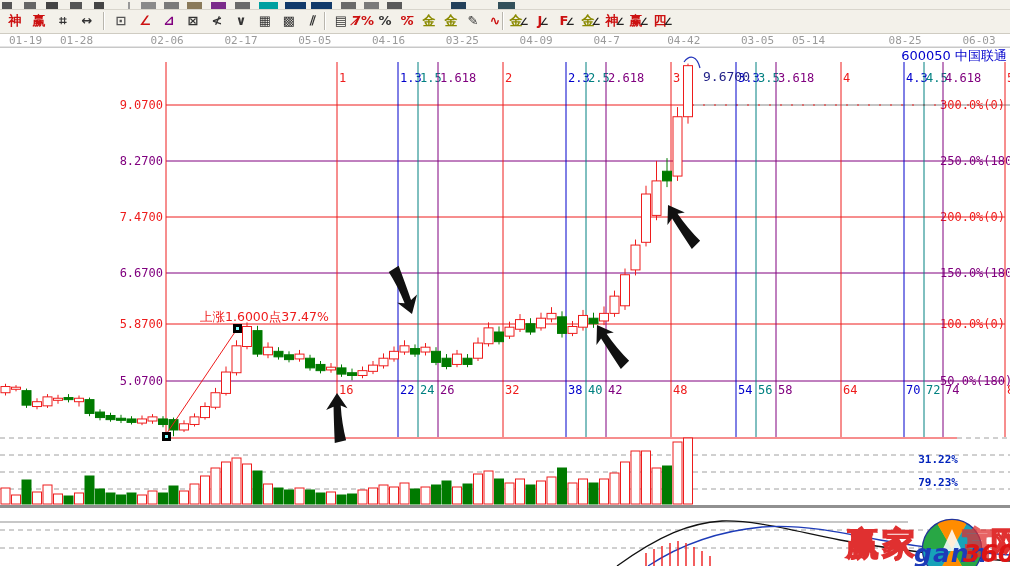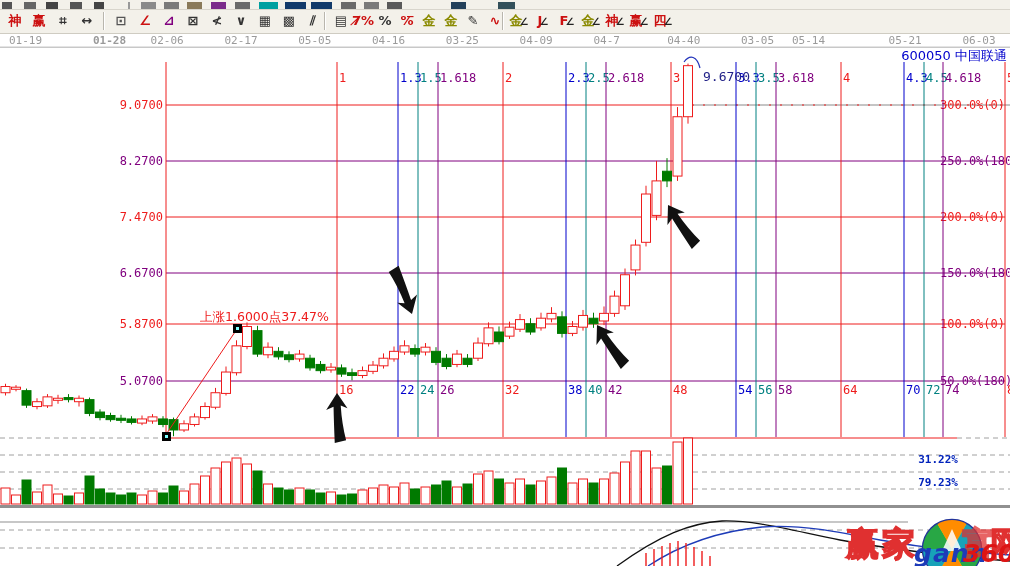--- a/index.html
+++ b/index.html
@@ -74,32 +74,32 @@
       <div class="tb-icon" style="left: 580px; color: rgb(138, 138, 0);">金<span class="ang">∠</span></div>
       <div class="tb-icon" style="left: 604px; color: rgb(204, 17, 17);">神<span class="ang">∠</span></div>
       <div class="tb-icon" style="left: 628px; color: rgb(204, 17, 17);">赢<span class="ang">∠</span></div>
       <div class="tb-icon" style="left: 652px; color: rgb(204, 17, 17);">四<span class="ang">∠</span></div>
       <div class="tb-sep" style="left: 103px;"></div>
       <div class="tb-sep" style="left: 324px;"></div>
       <div class="tb-sep" style="left: 502px;"></div>
     </div>
   <div id="date-row">
       <span class="date-label" style="left: 9px;">01-19</span>
-      <span class="date-label" style="left: 93px; font-weight: bold;">01-28</span>
+      <span class="date-label" style="left: 60px;">01-28</span>
       <span class="date-label" style="left: 150.6px;">02-06</span>
       <span class="date-label" style="left: 224.4px;">02-17</span>
       <span class="date-label" style="left: 298.2px;">05-05</span>
       <span class="date-label" style="left: 372px;">04-16</span>
       <span class="date-label" style="left: 445.8px;">03-25</span>
       <span class="date-label" style="left: 519.6px;">04-09</span>
       <span class="date-label" style="left: 593.4px;">04-7</span>
-      <span class="date-label" style="left: 667.2px;">04-40</span>
+      <span class="date-label" style="left: 667.2px;">04-42</span>
       <span class="date-label" style="left: 741px;">03-05</span>
       <span class="date-label" style="left: 792px;">05-14</span>
-      <span class="date-label" style="left: 888.6px;">05-21</span>
+      <span class="date-label" style="left: 888.6px;">08-25</span>
       <span class="date-label" style="left: 962.4px;">06-03</span>
     </div>
   <svg id="chart-svg" width="1010" height="566">
       <line x1="166" y1="105" x2="692" y2="105" stroke="#ee1c1c" stroke-width="1"></line>
       <line x1="692" y1="105" x2="1010" y2="105" stroke="#8a8a8a" stroke-width="1"></line>
       <line x1="692" y1="105" x2="1010" y2="105" stroke="#ee1c1c" stroke-width="1" stroke-dasharray="2,9"></line>
       <text x="163" y="109" fill="#ee1c1c" font-size="12" text-anchor="end" font-family="&quot;DejaVu Sans Mono&quot;,monospace" font-weight="normal">9.0700</text>
       <text x="940" y="109" fill="#ee1c1c" font-size="12" text-anchor="start" font-family="&quot;DejaVu Sans Mono&quot;,monospace" font-weight="normal">300.0%(0)</text>
       <line x1="166" y1="161" x2="1005" y2="161" stroke="#80007f" stroke-width="1"></line>
       <text x="163" y="165" fill="#80007f" font-size="12" text-anchor="end" font-family="&quot;DejaVu Sans Mono&quot;,monospace" font-weight="normal">8.2700</text>

